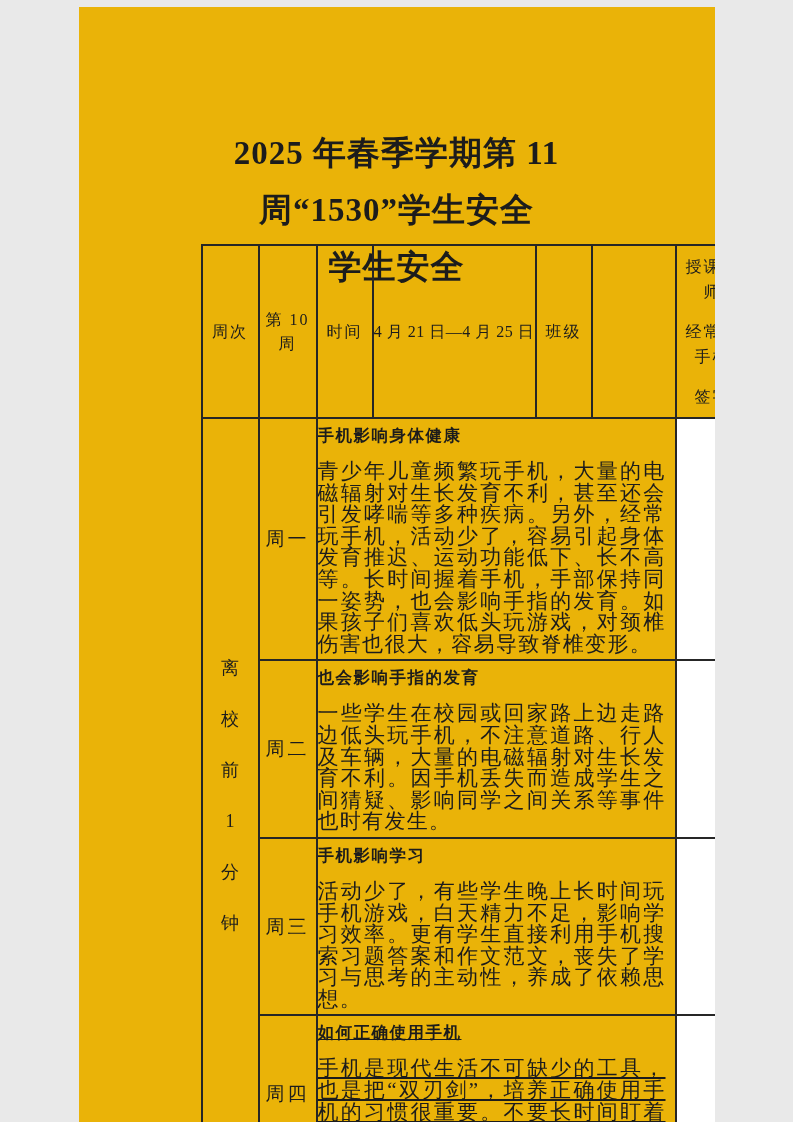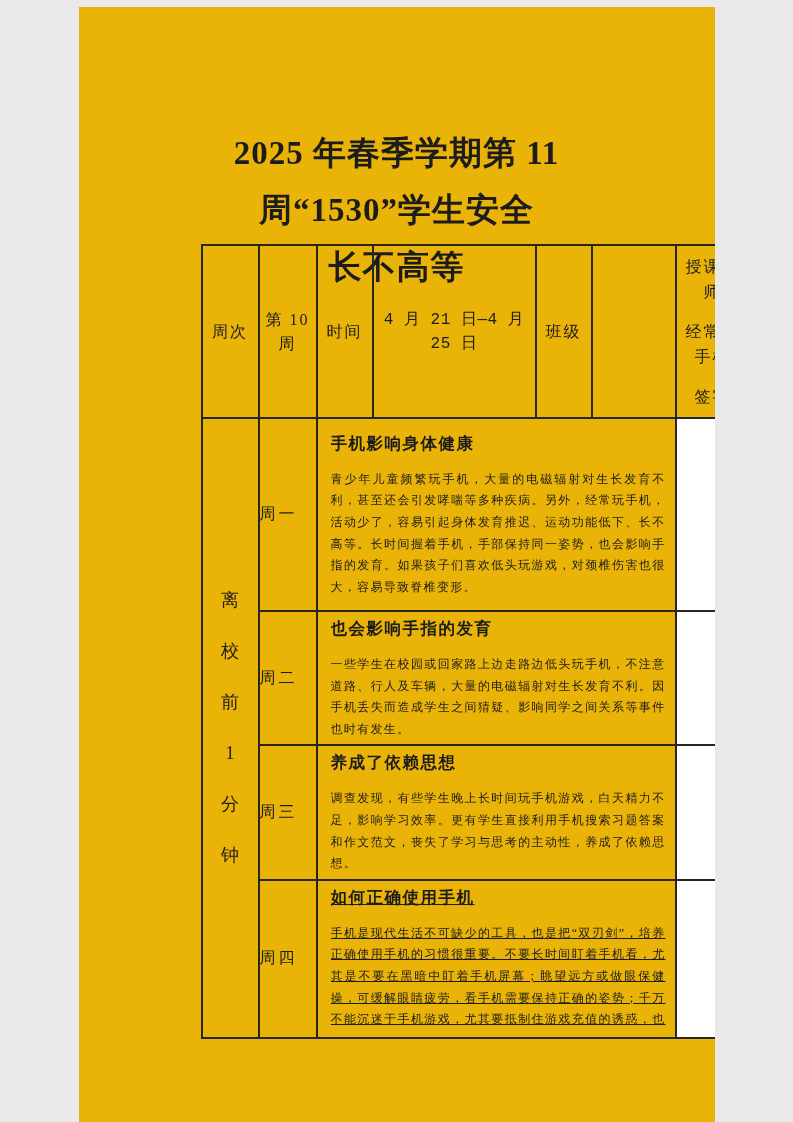--- a/index.html
+++ b/index.html
@@ -13,60 +13,60 @@
     position:absolute; left:80px; right:80px; top:118px;
     text-align:center; font-weight:bold; font-size:33px; line-height:57px;
     letter-spacing:1px;
   }
   table.record {
     position:absolute; left:122px; top:237px; width:548px;
     border-collapse:collapse; table-layout:fixed;
   }
   table.record td { border:2px solid #262626; vertical-align:middle; overflow:hidden; }
   .hc { text-align:center; font-size:16px; letter-spacing:2px; line-height:24px; }
-  .date-cell { letter-spacing:0.5px;font-family:Liberation Mono, monospace; }
+  .date-cell { letter-spacing:0.5px; }
   .sign-head-inner {
     display:flex; flex-direction:column; align-items:center; justify-content:center;
     gap:15px; height:100%; padding:8px 12px;
   }
   .sign-head-inner .sign-label { text-align:center; font-size:16px; letter-spacing:2px; line-height:25px; width:58px; }
   .session-cell { vertical-align:middle; }
   .session-inner {
     display:flex; flex-direction:column; align-items:center; justify-content:center;
     gap:33px; height:100%;
   }
   .session-char { font-size:18px; line-height:18px; }
-  .day-cell { text-align:left; font-size:16px; letter-spacing:3px; }
-  .content-cell { vertical-align:top; padding:5px 9px 4px 13px; }
+  .day-cell { text-align:center; font-size:19px; letter-spacing:3px; }
+  .content-cell { vertical-align:top; padding:5px 9px 4px 0; }
   .content-clip { overflow:hidden; }
   .topic {
     font-weight:bold; font-size:16.5px; line-height:23px; letter-spacing:1.5px;
     margin-bottom:14px; text-align:left;
   }
   .body-text {
-    font-size:12px; line-height:21.6px; letter-spacing:1.3px;
+    font-size:21px; line-height:21.6px; letter-spacing:1.3px;
     text-align:justify; text-justify:inter-character;
   }
   .sig-cell { background:#ffffff; }
   
   tr.r-head  { height:170px; }
   tr.r-day1  { height:193px; }
   tr.r-day2  { height:123px; }
   tr.r-day3  { height:132px; }
   tr.r-day4  { height:156px; }
   .clip-day4 { max-height:147px;text-decoration:underline; }
 </style>
 </head>
 <body>
 
 <div class="page">
 
   <div class="doc-title">
     <div>2025 年春季学期第 11 周“1530”学生安全</div>
-    <div>长不高等</div>
+    <div>学生安全</div>
   </div>
 
   <table class="record">
     <colgroup>
       <col style="width:57px">
       <col style="width:58px">
       <col style="width:56px">
       <col style="width:163px">
       <col style="width:56px">
       <col style="width:84px">
@@ -119,22 +119,22 @@
           <div class="body-text">一些学生在校园或回家路上边走路边低头玩手机，不注意道路、行人及车辆，大量的电磁辐射对生长发育不利。因手机丢失而造成学生之间猜疑、影响同学之间关系等事件也时有发生。</div>
         </div>
       </td>
       <td class="sig-cell"></td>
     </tr>
 
     <tr class="r-day3">
       <td class="day-cell">周三</td>
       <td colspan="4" class="content-cell">
         <div class="content-clip">
-          <div class="topic">养成了依赖思想</div>
-          <div class="body-text">调查发现，有些学生晚上长时间玩手机游戏，白天精力不足，影响学习效率。更有学生直接利用手机搜索习题答案和作文范文，丧失了学习与思考的主动性，养成了依赖思想。</div>
+          <div class="topic">手机影响学习</div>
+          <div class="body-text">活动少了，有些学生晚上长时间玩手机游戏，白天精力不足，影响学习效率。更有学生直接利用手机搜索习题答案和作文范文，丧失了学习与思考的主动性，养成了依赖思想。</div>
         </div>
       </td>
       <td class="sig-cell"></td>
     </tr>
 
     <tr class="r-day4">
       <td class="day-cell">周四</td>
       <td colspan="4" class="content-cell">
         <div class="content-clip clip-day4">
           <div class="topic">如何正确使用手机</div>

